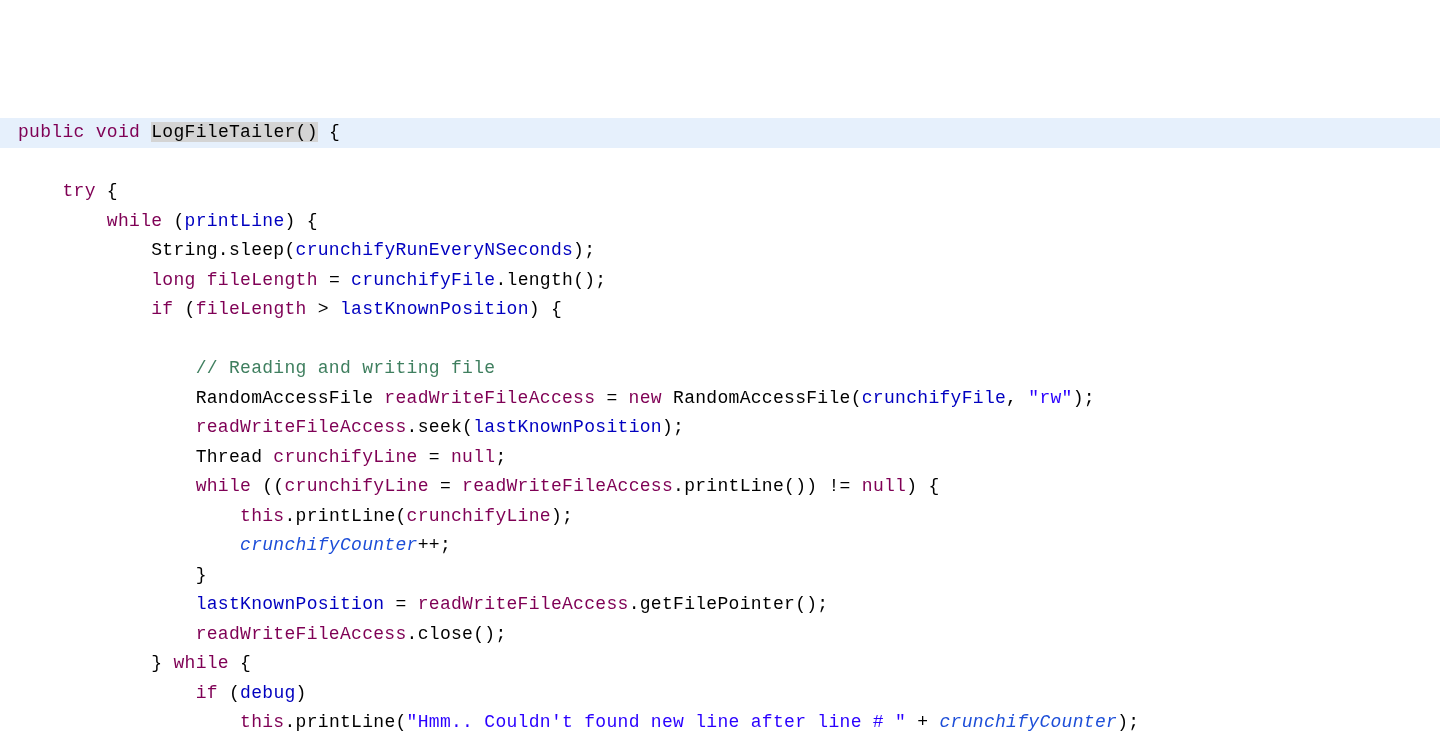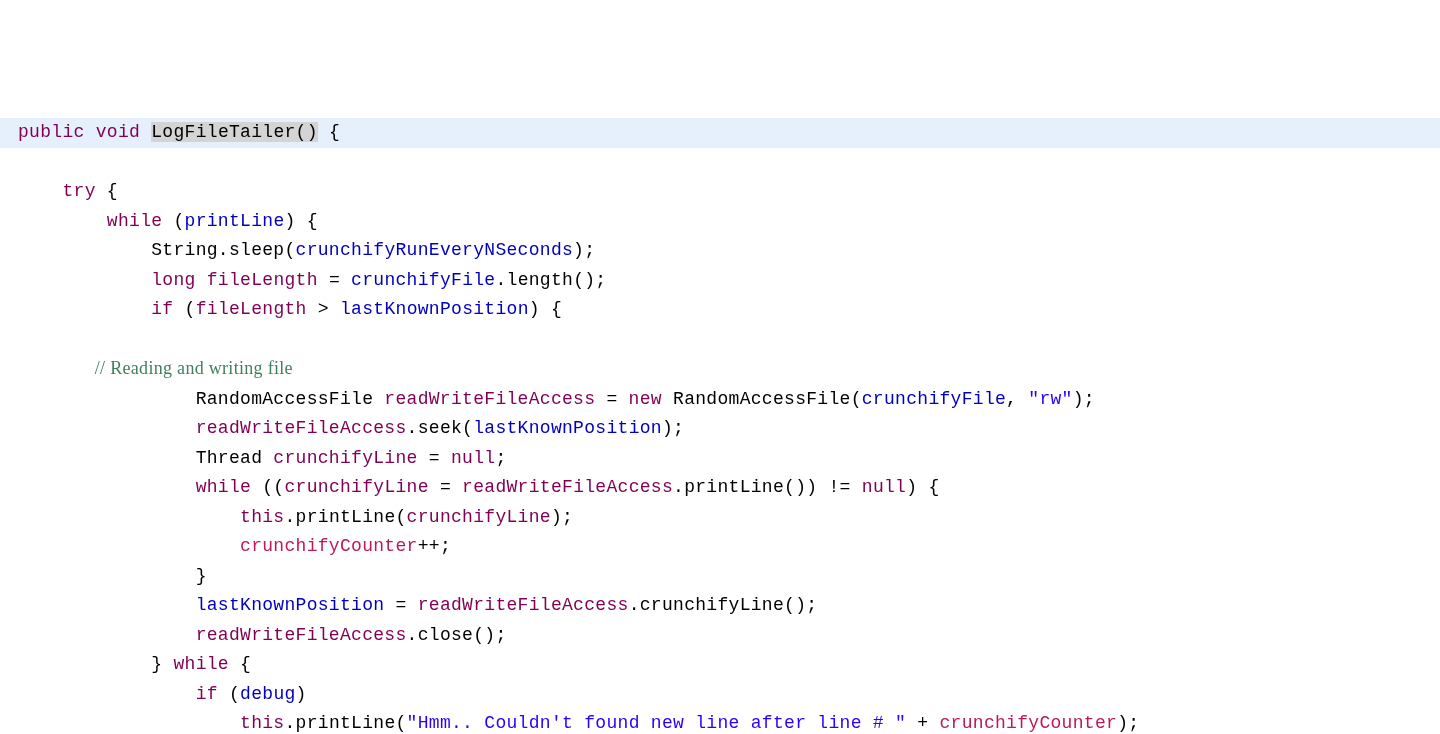--- a/index.html
+++ b/index.html
@@ -21,23 +21,23 @@
   .highlight-line {
     background: #e6f0fc;
     display: block;
     margin-left: -18px;
     padding-left: 18px;
     width: calc(100% + 18px);
   }
   .kw   { color: #7f0055; }
   .mname-hl { background: #d4d4d4; color: #000000; }
   .str  { color: #2a00ff; }
-  .cmt  { color: #3f7f5f; font-family: Liberation Serif, serif; }
+  .cmt  { color: #3f7f5f; }
   .fld  { color: #0000c0; }
-  .sfld { color: #be185d; }
+  .sfld { color: #1d4ed8; font-style: italic; }
   .italic { }
 </style>
 </head>
 <body>
 
 
 
 <div class="code-block"><span class="highlight-line"><span class="kw">public</span><span> </span><span class="kw">void</span><span> </span><span class="mname-hl">LogFileTailer(</span><span class="mname-hl">)</span><span> {</span></span>
 <span>    <span class="kw">try</span><span> {</span></span>
 <span>        <span class="kw">while</span><span> (</span><span class="fld">printLine</span><span>) {</span></span>
@@ -46,21 +46,21 @@
 <span>            <span class="kw">if</span><span> (</span><span class="kw">fileLength</span><span> &gt; </span><span class="fld">lastKnownPosition</span><span>) {</span></span>
 <span></span>
 <span class="cmt">                // Reading and writing file</span>
 <span><span>                RandomAccessFile </span><span class="kw">readWriteFileAccess</span><span> = </span><span class="kw">new</span><span> RandomAccessFile(</span><span class="fld">crunchifyFile</span><span>, </span><span class="str">"rw"</span><span>);</span></span>
 <span>                <span class="kw">readWriteFileAccess</span><span>.seek(</span><span class="fld">lastKnownPosition</span><span>);</span></span>
 <span><span>                Thread </span><span class="kw">crunchifyLine</span><span> = </span><span class="kw">null</span><span>;</span></span>
 <span>                <span class="kw">while</span><span> ((</span><span class="kw">crunchifyLine</span><span> = </span><span class="kw">readWriteFileAccess</span><span>.printLine()) != </span><span class="kw">null</span><span>) {</span></span>
 <span>                    <span class="kw">this</span><span>.printLine(</span><span class="kw">crunchifyLine</span><span>);</span></span>
 <span>                    <span class="sfld">crunchifyCounter</span><span>++;</span></span>
 <span>                }</span>
-<span>                <span class="fld">lastKnownPosition</span><span> = </span><span class="kw">readWriteFileAccess</span><span>.crunchifyLine();</span></span>
+<span>                <span class="fld">lastKnownPosition</span><span> = </span><span class="kw">readWriteFileAccess</span><span>.getFilePointer();</span></span>
 <span>                <span class="kw">readWriteFileAccess</span><span>.close();</span></span>
 <span><span>            } </span><span class="kw">while</span><span> {</span></span>
 <span>                <span class="kw">if</span><span> (</span><span class="fld">debug</span><span>)</span></span>
 <span>                    <span class="kw">this</span><span>.printLine(</span><span class="str">"Hmm.. Couldn't found new line after line # "</span><span> + </span><span class="sfld">crunchifyCounter</span><span>);</span></span>
 
 
 
 </div>
 
 

